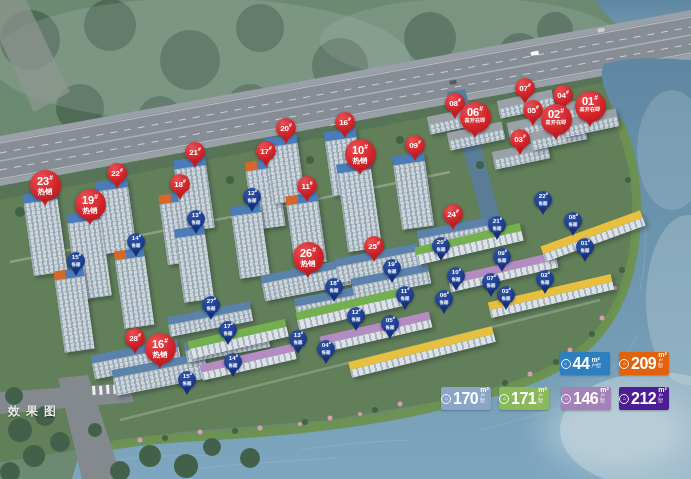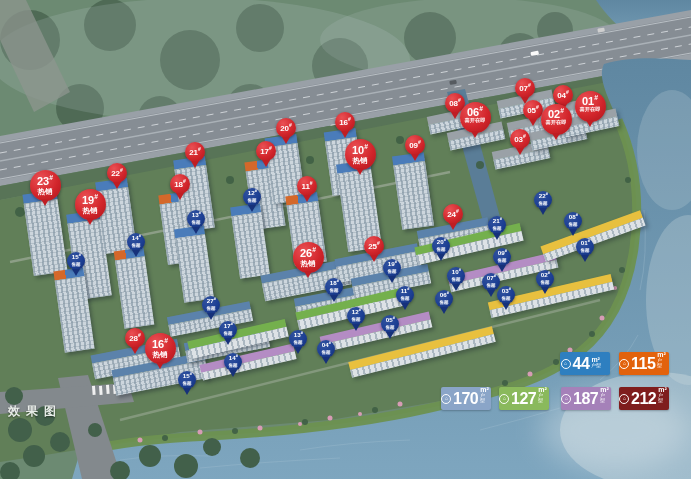--- a/index.html
+++ b/index.html
@@ -559,57 +559,57 @@
         <span class="lg-area">44</span>
         <span class="lg-side">
           <span class="lg-unit">m²</span>
           <span class="lg-type">户型</span>
         </span>
       </div>
       <div class="lg-box" style="left: 619px; top: 352px; background: rgb(226, 98, 12);">
         <span class="lg-icon">
           <span>⌂</span>
         </span>
-        <span class="lg-area">115</span>
+        <span class="lg-area">209</span>
         <span class="lg-side">
           <span class="lg-unit">m²</span>
           <span class="lg-type">户型</span>
         </span>
       </div>
       <div class="lg-box" style="left: 441px; top: 387px; background: rgb(138, 165, 200);">
         <span class="lg-icon">
           <span>⌂</span>
         </span>
         <span class="lg-area">170</span>
         <span class="lg-side">
           <span class="lg-unit">m²</span>
           <span class="lg-type">户型</span>
         </span>
       </div>
       <div class="lg-box" style="left: 499px; top: 387px; background: rgb(138, 185, 92);">
         <span class="lg-icon">
           <span>⌂</span>
         </span>
-        <span class="lg-area">127</span>
+        <span class="lg-area">171</span>
         <span class="lg-side">
           <span class="lg-unit">m²</span>
           <span class="lg-type">户型</span>
         </span>
       </div>
       <div class="lg-box" style="left: 561px; top: 387px; background: rgb(165, 129, 185);">
         <span class="lg-icon">
           <span>⌂</span>
         </span>
-        <span class="lg-area">187</span>
+        <span class="lg-area">146</span>
         <span class="lg-side">
           <span class="lg-unit">m²</span>
           <span class="lg-type">户型</span>
         </span>
       </div>
-      <div class="lg-box" style="left: 619px; top: 387px; background: #7f1d1d;">
+      <div class="lg-box" style="left: 619px; top: 387px; background: #4c1d95;">
         <span class="lg-icon">
           <span>⌂</span>
         </span>
         <span class="lg-area">212</span>
         <span class="lg-side">
           <span class="lg-unit">m²</span>
           <span class="lg-type">户型</span>
         </span>
       </div>
     </div>

